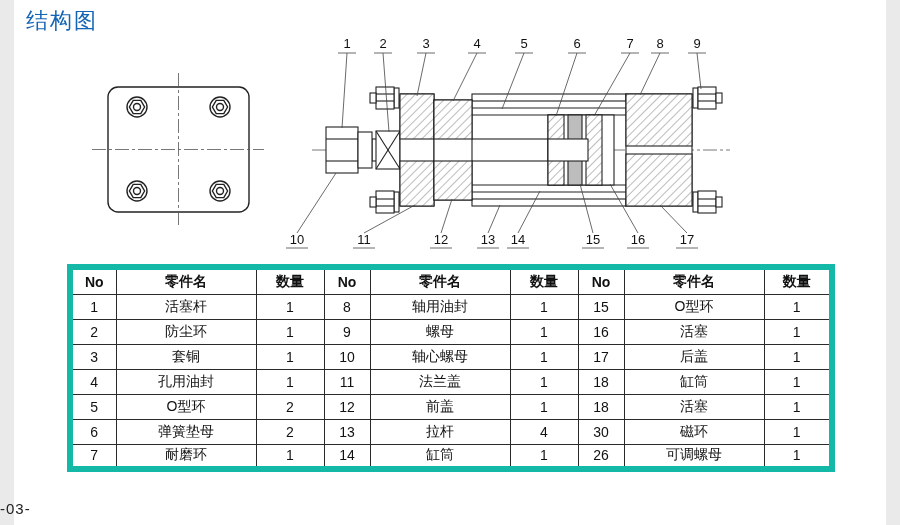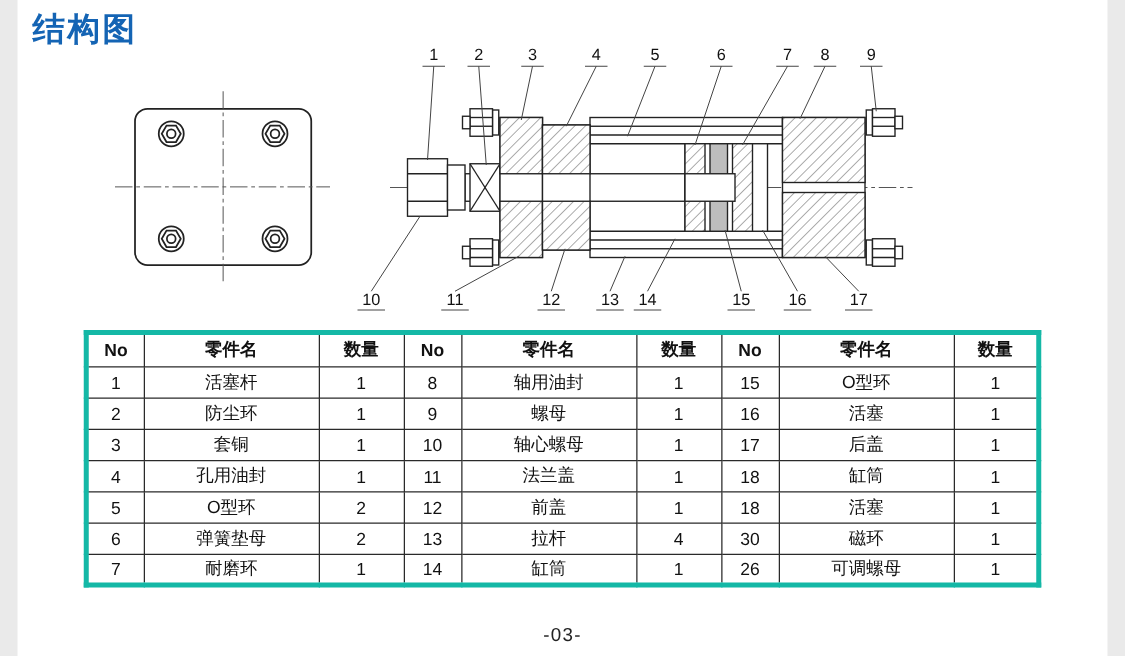--- a/index.html
+++ b/index.html
@@ -10,37 +10,37 @@
     position:relative;
     overflow:hidden;
     color:#111;
   }
   .page { position:absolute; inset:0; background:#fff; }
   .edge { position:absolute; top:0; bottom:0; width:14px; background:#eaeaea; }
   .edge.left { left:0; }
   .edge.right { right:0; }
   .title {
     position:absolute; left:26px; top:6px;
-    font-size:26px; font-weight:700; letter-spacing:2px;
+    font-size:22px; font-weight:400; letter-spacing:2px;
     color:var(--title_blue,#1464b4);
   }
   .drawing { position:absolute; left:0; top:0; }
   table.parts {
     position:absolute; left:67px; top:264px; width:764px;
     border-collapse:collapse; table-layout:fixed; background:#fff;
-    border:4px solid #14b8a6;
+    border:6px solid #14b8a6;
   }
   table.parts th, table.parts td {
     border:1px solid #2a2a2a; text-align:center; vertical-align:middle;
     font-size:14px; padding:0 2px; height:25px; overflow:hidden; white-space:nowrap;
   }
   table.parts th { font-weight:700; height:27px; }
   .footer {
     position:absolute; left:0; right:0; bottom:8px;
-    text-align:center; font-size:15px; letter-spacing:1px; color:#222;
+    text-align:left; font-size:15px; letter-spacing:1px; color:#222;
   }
   svg text { font-family:"Liberation Sans","DejaVu Sans",sans-serif; }
 </style>
 </head>
 <body>
 
 <div class="page">
   <div class="edge left"></div>
   <div class="edge right"></div>
 

